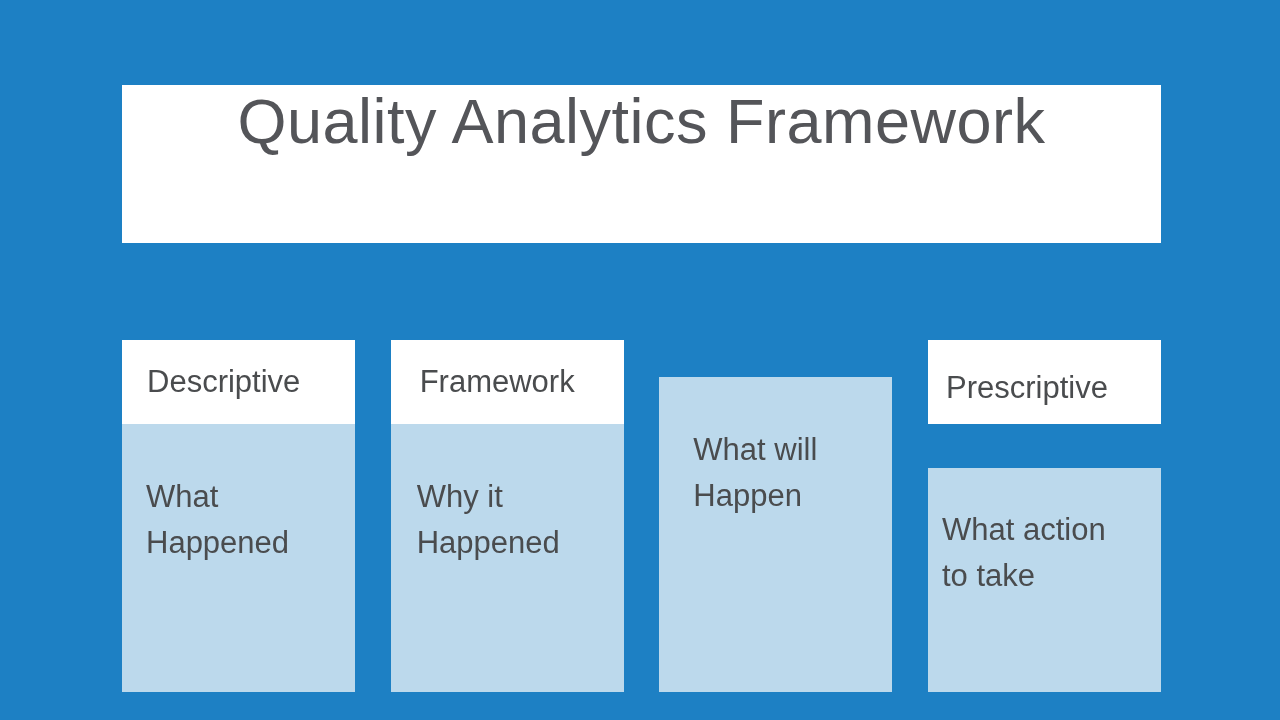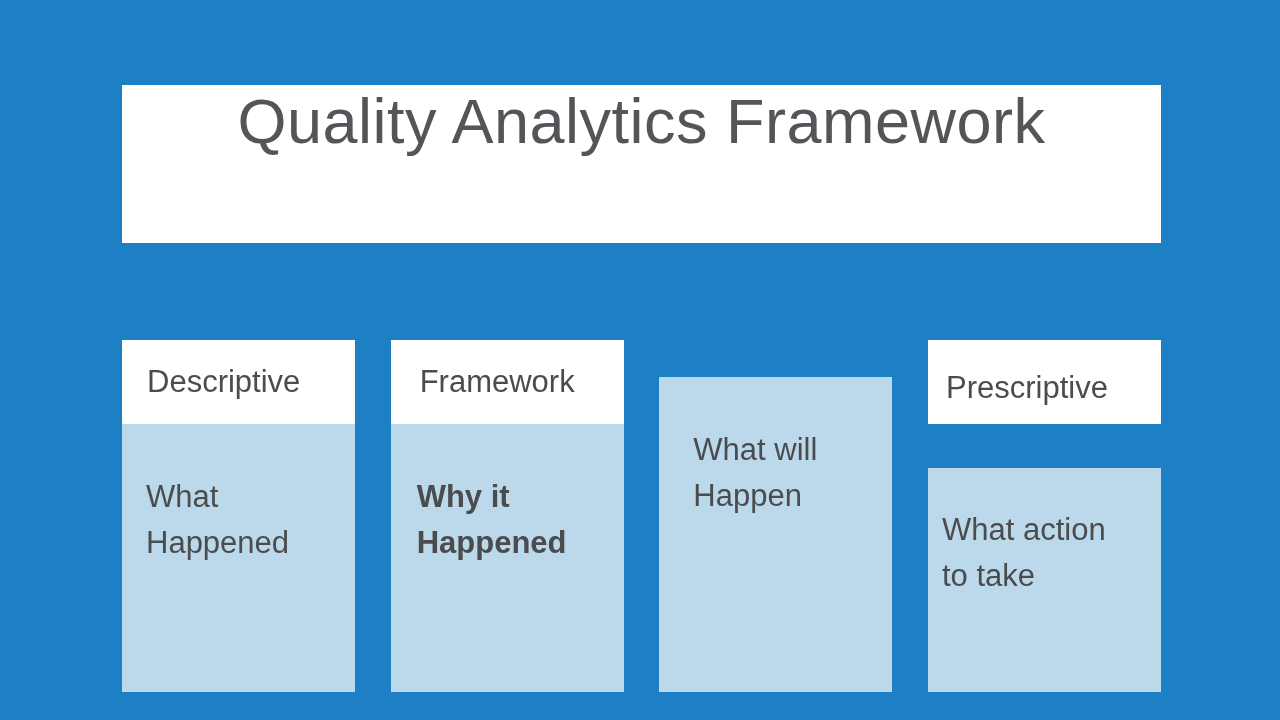--- a/index.html
+++ b/index.html
@@ -65,21 +65,21 @@
     box-sizing: border-box;
     padding: 50px 22px 0 24px;
     font-size: 31px;
     line-height: 46px;
     color: #4a4c4e;
   }
   .card-body p { margin: 0; }
 
   
   .card:nth-child(2) .card-header { padding-left: 29px; }
-  .card:nth-child(2) .card-body   { padding-left: 26px; font-weight: bold; }
+  .card:nth-child(2) .card-body   { padding-left: 26px; }
   .card:nth-child(3) .card-header { padding-left: 35px; padding-top: 20px; }
   .card:nth-child(3) .card-body   { padding-left: 34px; margin-top: 37px; }
   .card:nth-child(4) .card-header { padding-left: 18px; padding-top: 12px; }
   .card:nth-child(4) .card-body   { padding-left: 14px; padding-top: 39px; margin-top: 44px; }
 </style>
 </head>
 <body>
 
 <div class="slide">
 

